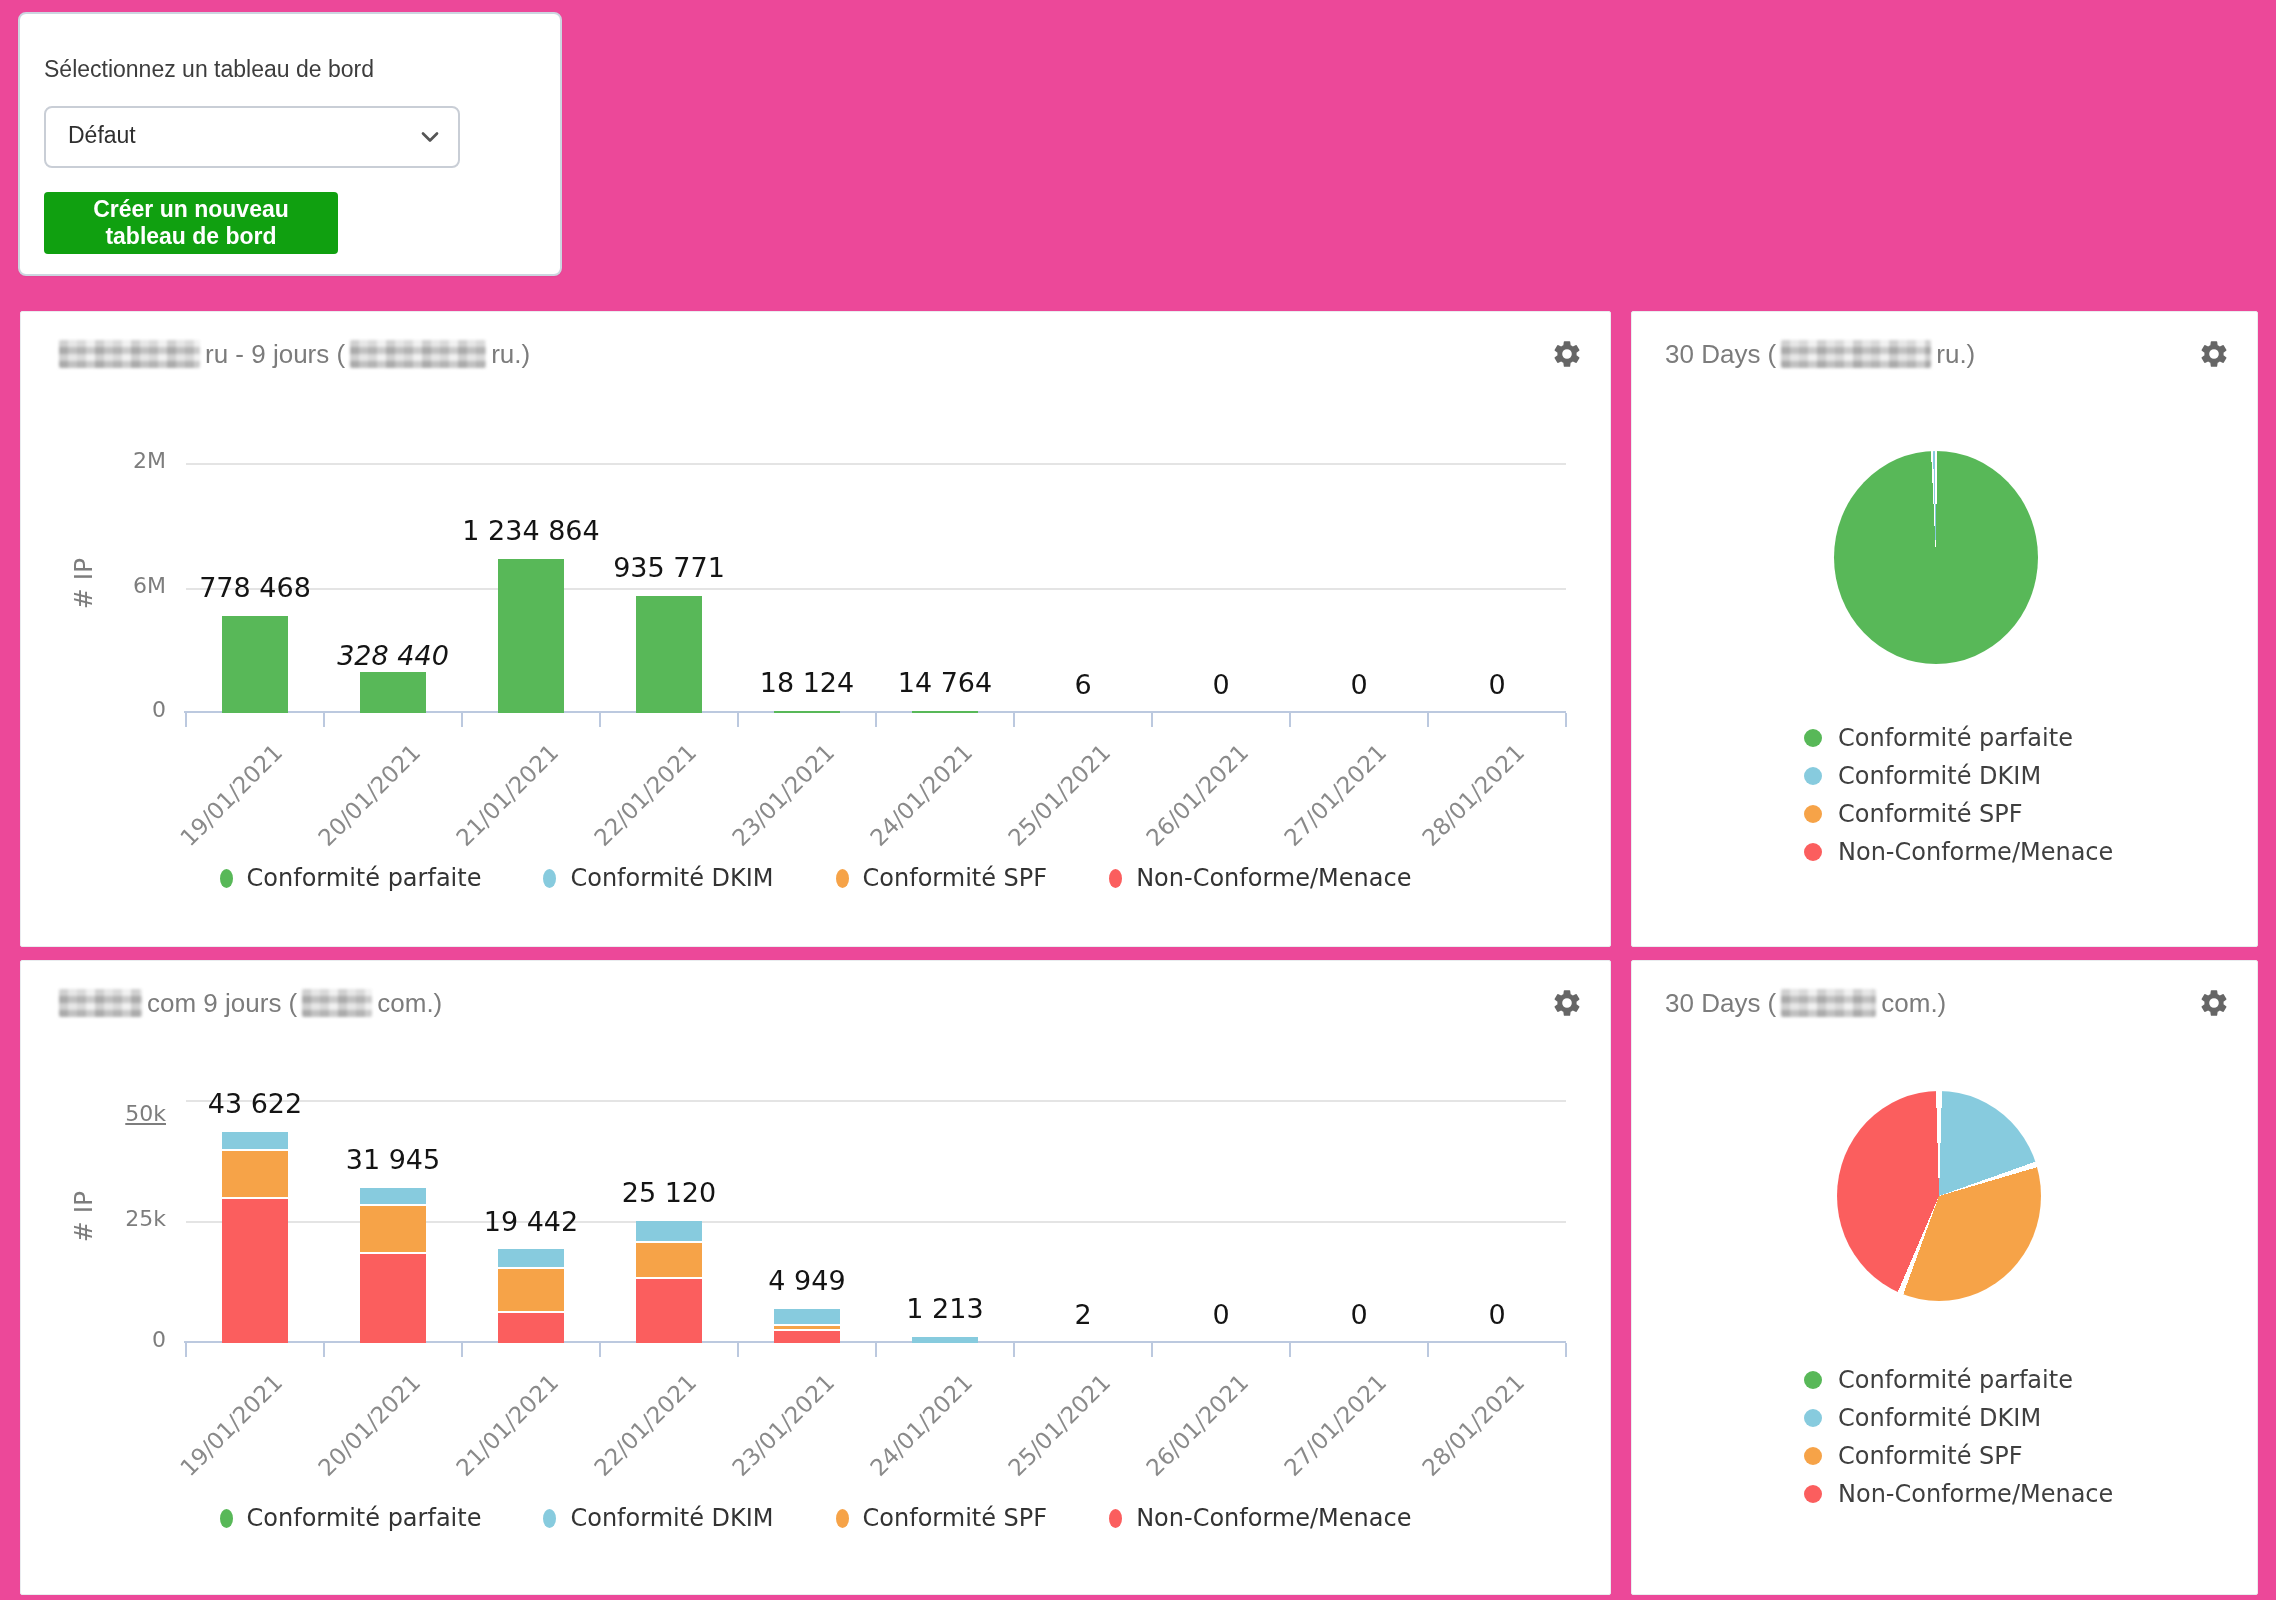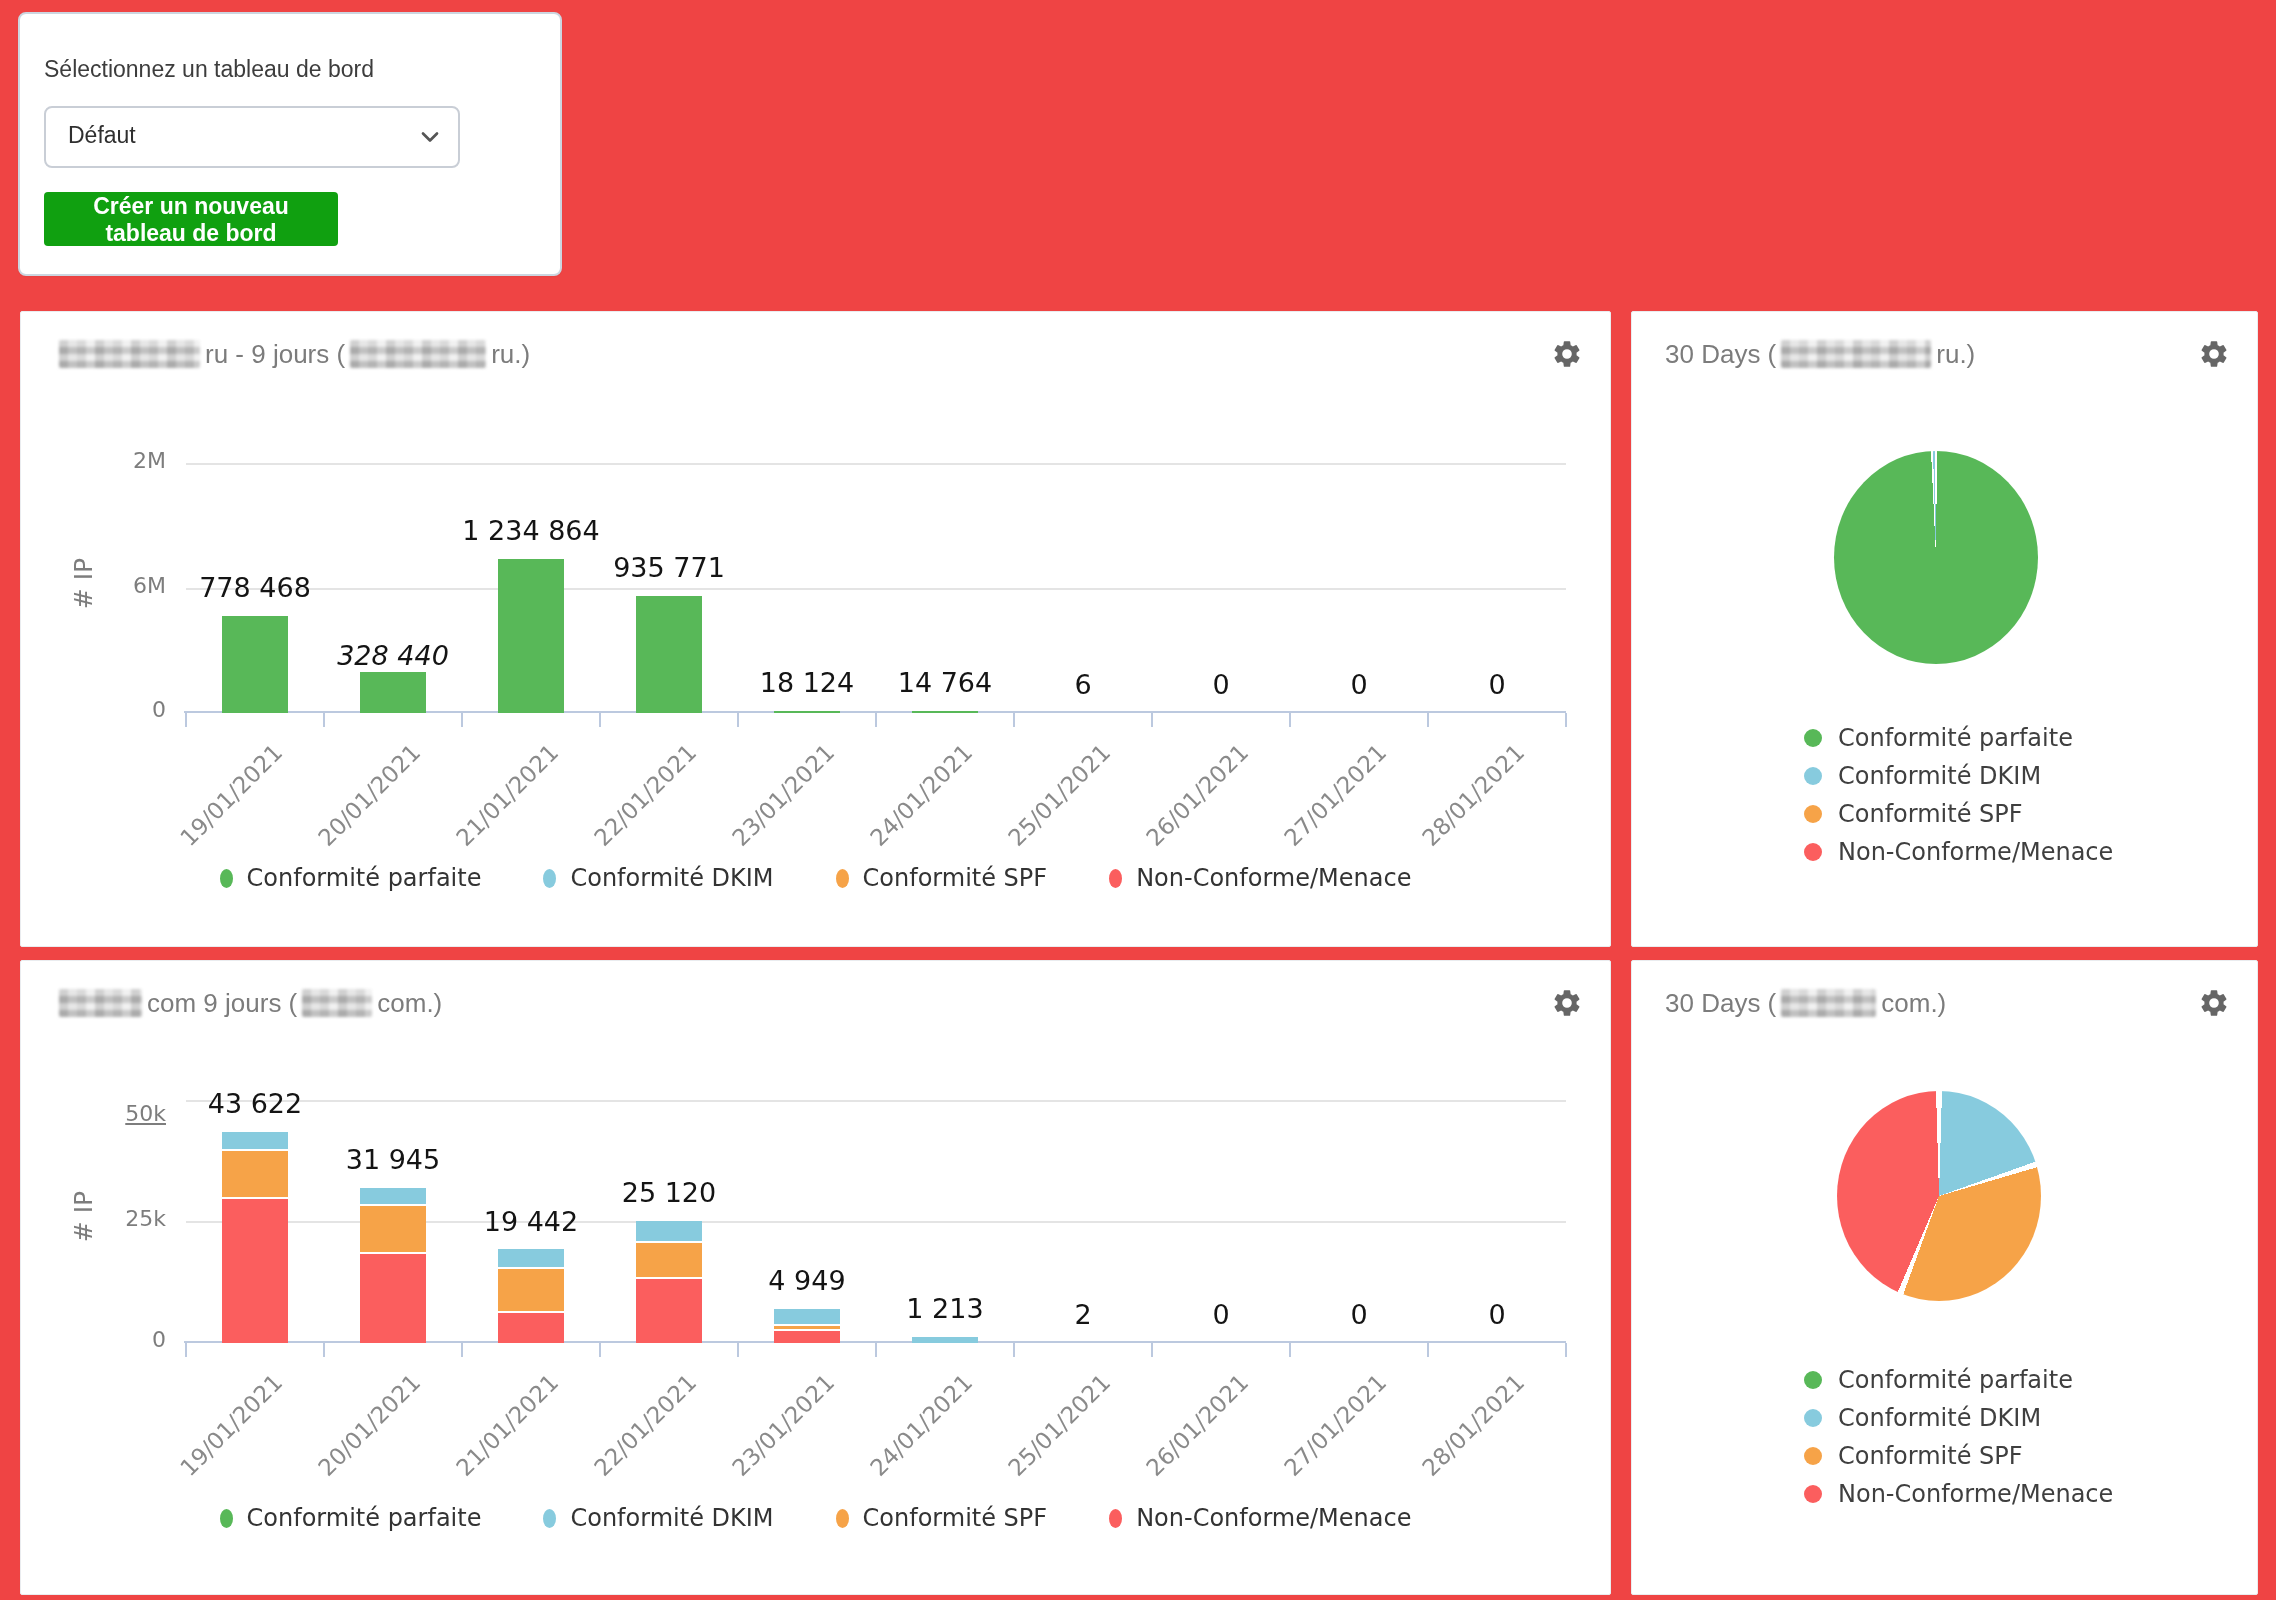--- a/index.html
+++ b/index.html
@@ -1,28 +1,28 @@
 <!DOCTYPE html>
 <html><head>
 <meta charset="utf-8">
 <style>
   html,body{margin:0;padding:0;background:#f5f5f6;}
-  .page{position:relative;width:2276px;height:1600px;background:#ef4444;overflow:hidden;
+  .page{position:relative;width:2276px;height:1600px;background:#ec4899;overflow:hidden;
         font-family:"Liberation Sans",sans-serif;}
   .chartfont{font-family:"DejaVu Sans",sans-serif;}
 
   
   .panel{position:absolute;left:18px;top:12px;width:540px;height:260px;background:#fff;
          border:2px solid #ccd6e0;border-radius:8px;box-shadow:0 1px 2px rgba(0,0,0,.04);}
   .panel-label{position:absolute;left:24px;top:42px;font-size:23px;color:#3d3d3d;}
   .select{position:absolute;left:24px;top:92px;width:412px;height:58px;background:#fff;
           border:2px solid #c9ced6;border-radius:8px;cursor:pointer;}
   .select-value{position:absolute;left:22px;top:14px;font-size:23px;color:#2f2f2f;}
   .chevron{position:absolute;right:14px;top:15px;}
-  .create-btn{position:absolute;left:24px;top:178px;width:294px;height:54px;border:none;
+  .create-btn{position:absolute;left:24px;top:178px;width:294px;height:62px;border:none;
           border-radius:4px;color:#fff;font-size:23px;font-weight:bold;cursor:pointer;
           font-family:"Liberation Sans",sans-serif;}
 
   
   .card{position:absolute;background:#fff;border:1px solid #eaecef;border-radius:2px;}
   #card-bar-ru {left:20px;  top:311px;width:1589px;height:634px;}
   #card-pie-ru {left:1631px;top:311px;width:625px; height:634px;}
   #card-bar-com{left:20px;  top:960px;width:1589px;height:633px;}
   #card-pie-com{left:1631px;top:960px;width:625px; height:633px;}
   .card-title{position:absolute;left:33px;top:24px;height:36px;display:flex;align-items:center;

